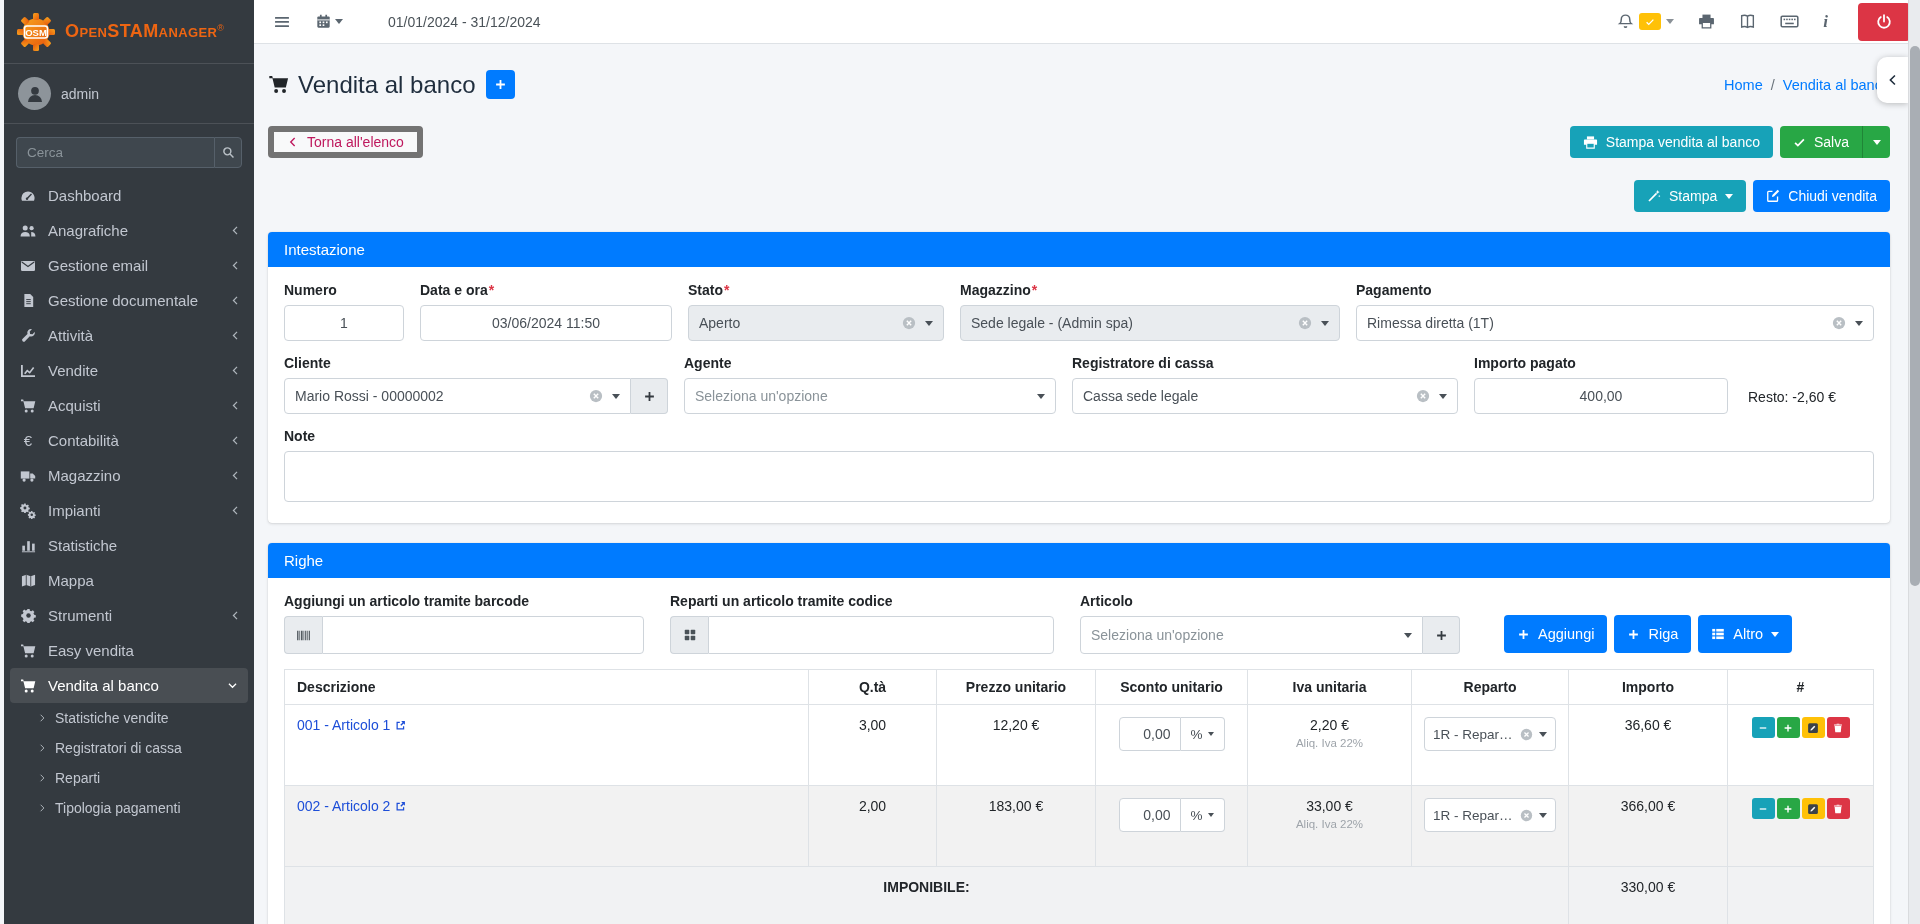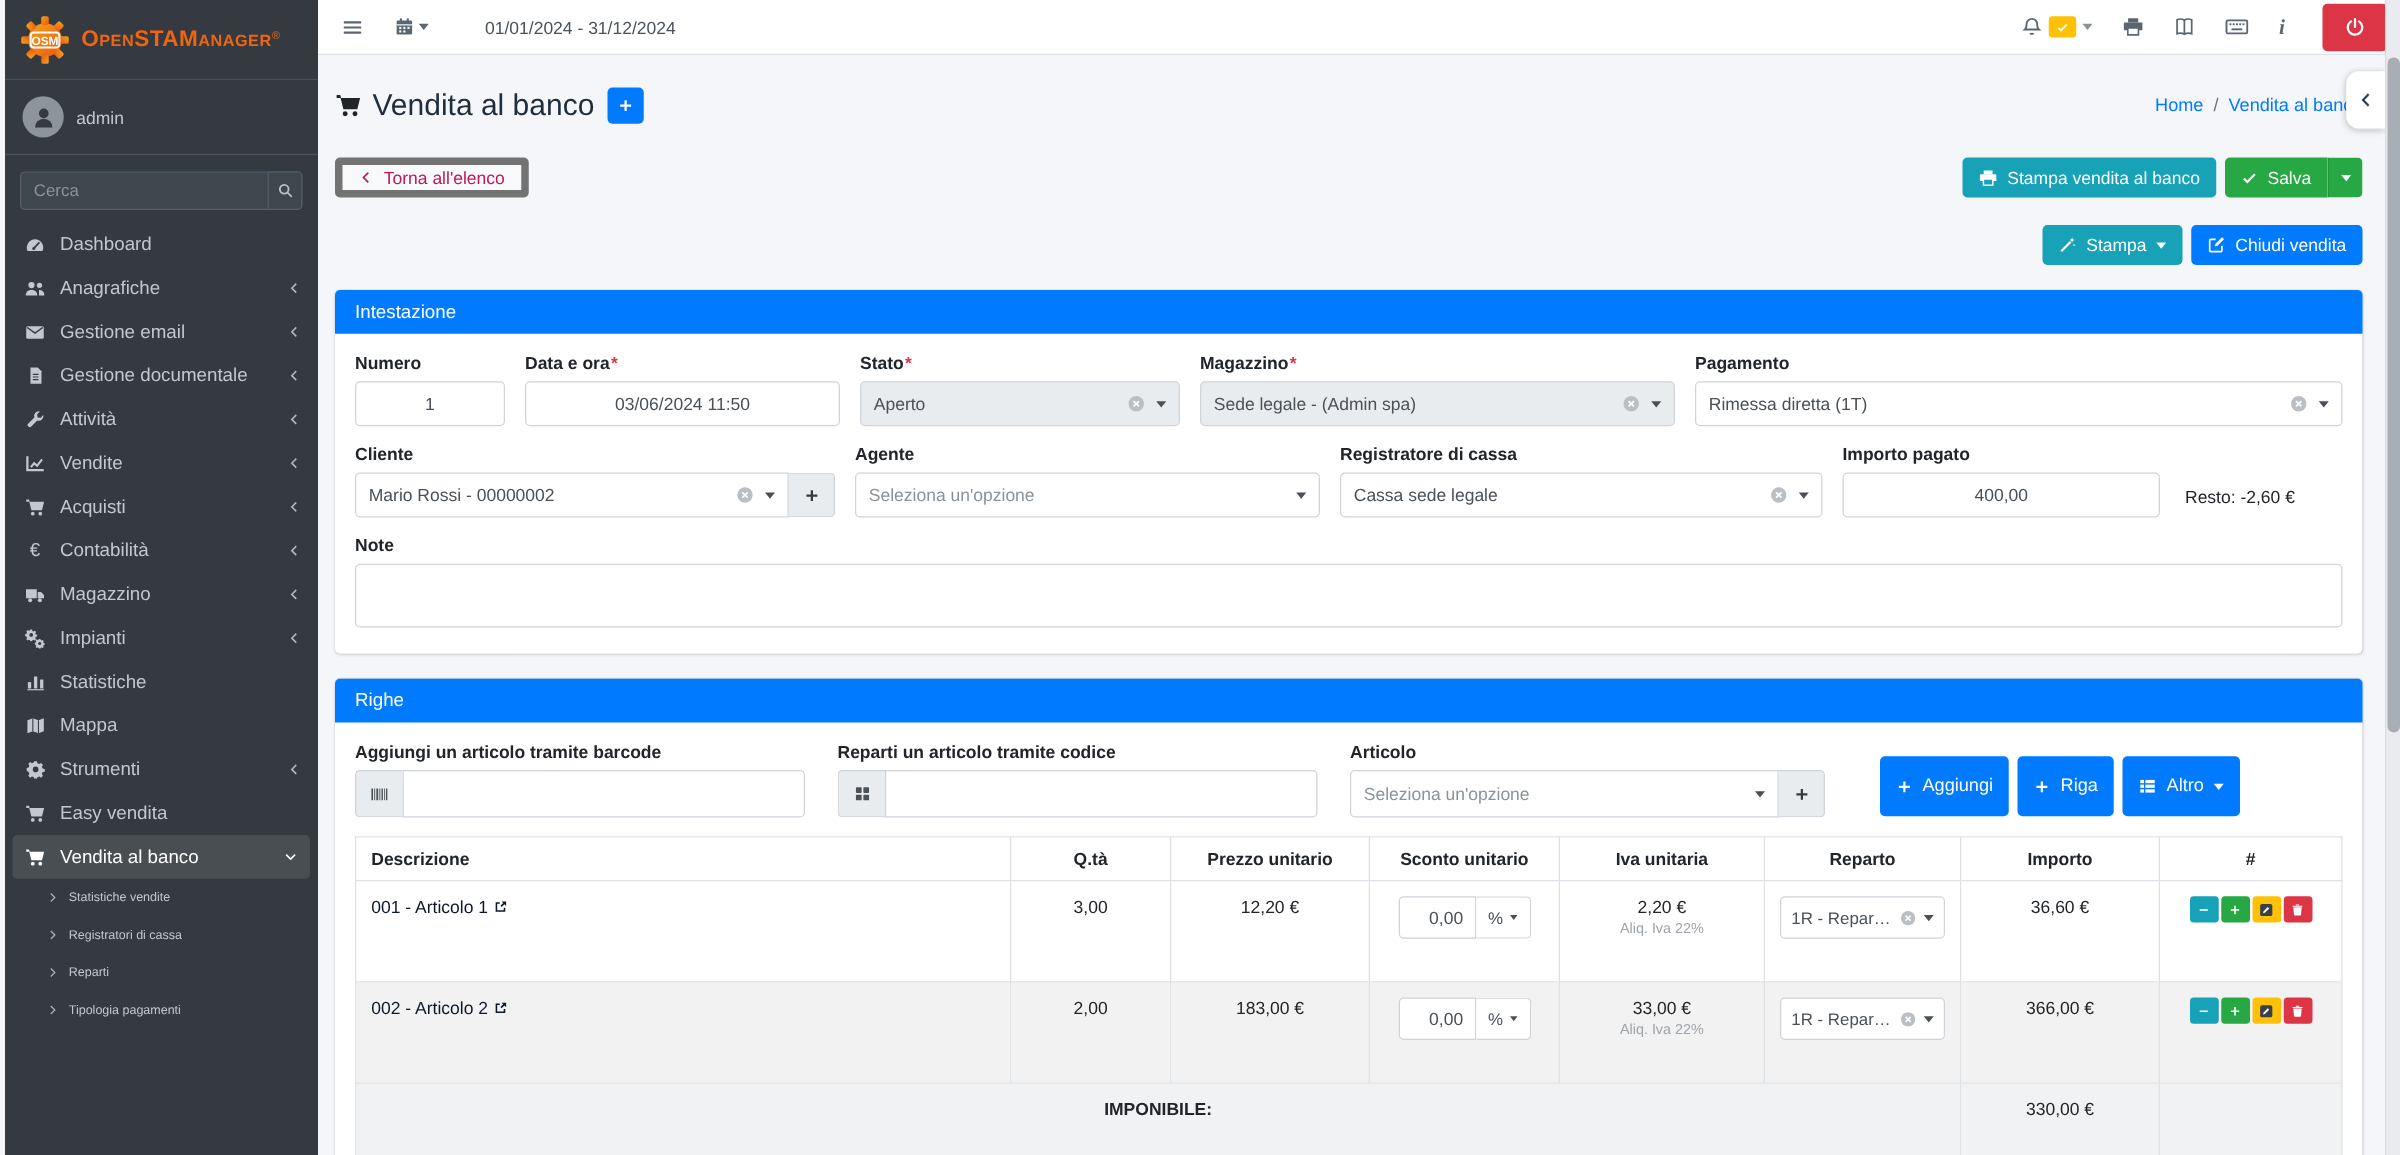--- a/index.html
+++ b/index.html
@@ -21,21 +21,21 @@
 .side-search input::placeholder{color:#8a9399}
 .side-search button{width:34px;height:31px;background:#3f474e;border:1px solid #56606a;border-radius:0 4px 4px 0;color:#b9c0c6;display:flex;align-items:center;justify-content:center}
 .nav{list-style:none;margin-top:4px}
 .nav-item{display:flex;align-items:center;height:35px;padding:0 13px;color:#c2c7d0;font-size:15px;cursor:pointer}
 .nav-item .nico{width:22px;margin-right:9px;display:flex;justify-content:center;flex:none}
 .nav-item .chev{margin-left:auto;color:#b0b7bd;display:flex}
 .nav-item.active{background:#494e53;border-radius:4px;margin:0 6px;padding:0 10px 0 7px;color:#fff}
 .nav-item.active .chev{color:#fff}
 .euro-glyph{font-size:15px;color:inherit}
 .subnav{list-style:none}
-.sub-item{display:flex;align-items:center;height:30px;padding:0 12px 0 33px;color:#c2c7d0;font-size:10px;cursor:pointer}
+.sub-item{display:flex;align-items:center;height:30px;padding:0 12px 0 33px;color:#c2c7d0;font-size:14px;cursor:pointer}
 .sub-item .sico{margin-right:8px;display:flex;color:#aab1b7}
 
 
 .topbar{position:fixed;left:250px;right:0;top:0;height:44px;background:#fff;border-bottom:1px solid #dee2e6;display:flex;align-items:center;padding:0 10px 0 24px;z-index:15}
 .tb-ic{color:#5b6670;display:flex;align-items:center;gap:4px;margin-right:26px}
 .tb-date{color:#4a5258;font-size:14px;margin-left:19px;cursor:pointer}
 .tb-right{margin-left:auto;display:flex;align-items:center;gap:24px}
 .tb-bell{display:flex;align-items:center;gap:5px;color:#5b6670;cursor:pointer}
 .badge-check{width:22px;height:17px;border-radius:3px;background:#ffc107;display:flex;align-items:center;justify-content:center;color:#fff}
 .info-i{font-family:"Liberation Serif",serif;font-weight:700;font-style:italic;font-size:17px;color:#5b6670}
@@ -93,29 +93,29 @@
 .resto{align-self:flex-end;margin:0 0 9px 4px;font-size:14px;color:#212529;white-space:nowrap}
 .note-area{width:100%;height:51px;border:1px solid #ced4da;border-radius:4px;resize:none;outline:none;padding:6px 10px;font-size:14px}
 
 
 .rrow{display:flex;gap:26px;margin-bottom:15px}
 .w-bar{width:360px}.w-cod{width:384px}.w-art{width:380px}
 .rrow .inp,.rrow .sel{height:38px}
 .rrow .igrp .inp{border-radius:0 4px 4px 0}
 .rrow .addon-btn{height:38px}
 .btn-row{display:flex;gap:7px;align-items:flex-end;margin-left:18px;padding-bottom:1px}
-.btn-lg{height:48px;font-size:14.5px}
+.btn-lg{height:38px;font-size:14.5px}
 
 
 .tbl{width:100%;border-collapse:collapse;font-size:14px;margin-top:4px}
 .tbl th,.tbl td{border:1px solid #dee2e6;padding:8px 12px}
 .tbl th{font-weight:600;padding:9px 12px;background:#fff}
 .tbl tbody td{height:81px;vertical-align:top;padding-top:12px}
 .r-even td{background:#f2f2f2}
-.rowlink{color:#0f172a;text-decoration:none;cursor:pointer;display:inline-flex;align-items:center;gap:5px}
+.rowlink{color:#1d4ed8;text-decoration:none;cursor:pointer;display:inline-flex;align-items:center;gap:5px}
 .muted{font-size:11.5px;color:#9ea4aa;margin-top:4px}
 .scgrp{display:inline-flex}
 .scin{width:62px;height:34px;border:1px solid #ced4da;border-radius:4px 0 0 4px;text-align:right;padding:0 9px;font-size:14px;color:#495057;outline:none}
 .scadd{width:44px;height:34px;border:1px solid #ced4da;border-left:none;border-radius:0 4px 4px 0;display:inline-flex;align-items:center;justify-content:center;gap:5px;background:#fff;font-size:13.5px;color:#495057;cursor:pointer}
 .scadd .ct{border-top-width:4px;border-left-width:3.5px;border-right-width:3.5px}
 .sel-sm{height:34px;width:132px;padding:0 8px;font-size:13.5px;margin:0 auto}
 .sel-sm .xi{width:13px;height:13px;margin-left:4px}
 .sel-sm .ct{margin-left:6px}
 .agrp{display:inline-flex;gap:2px}
 .abtn{width:23px;height:21px;border-radius:3px;display:inline-flex;align-items:center;justify-content:center;color:#fff}

